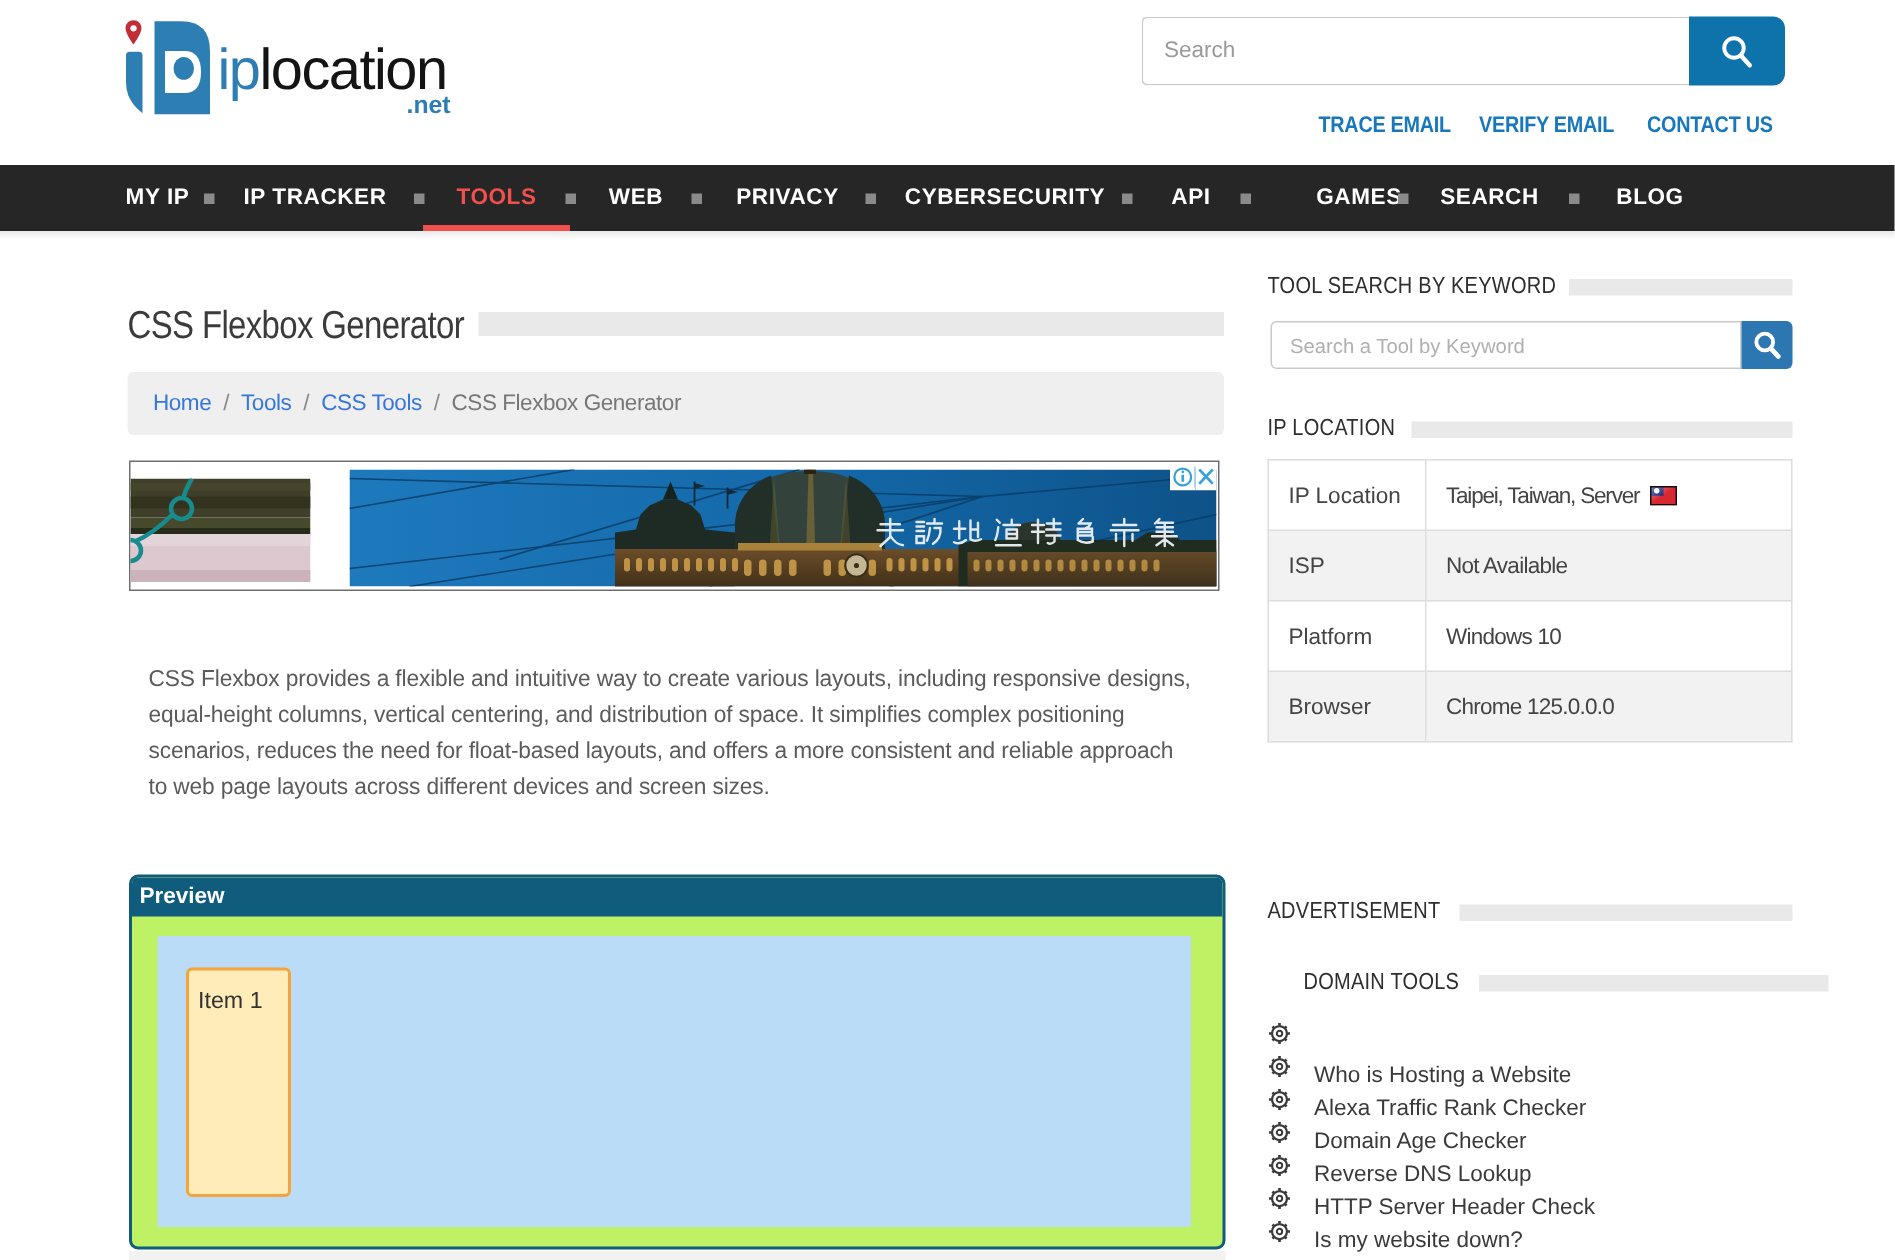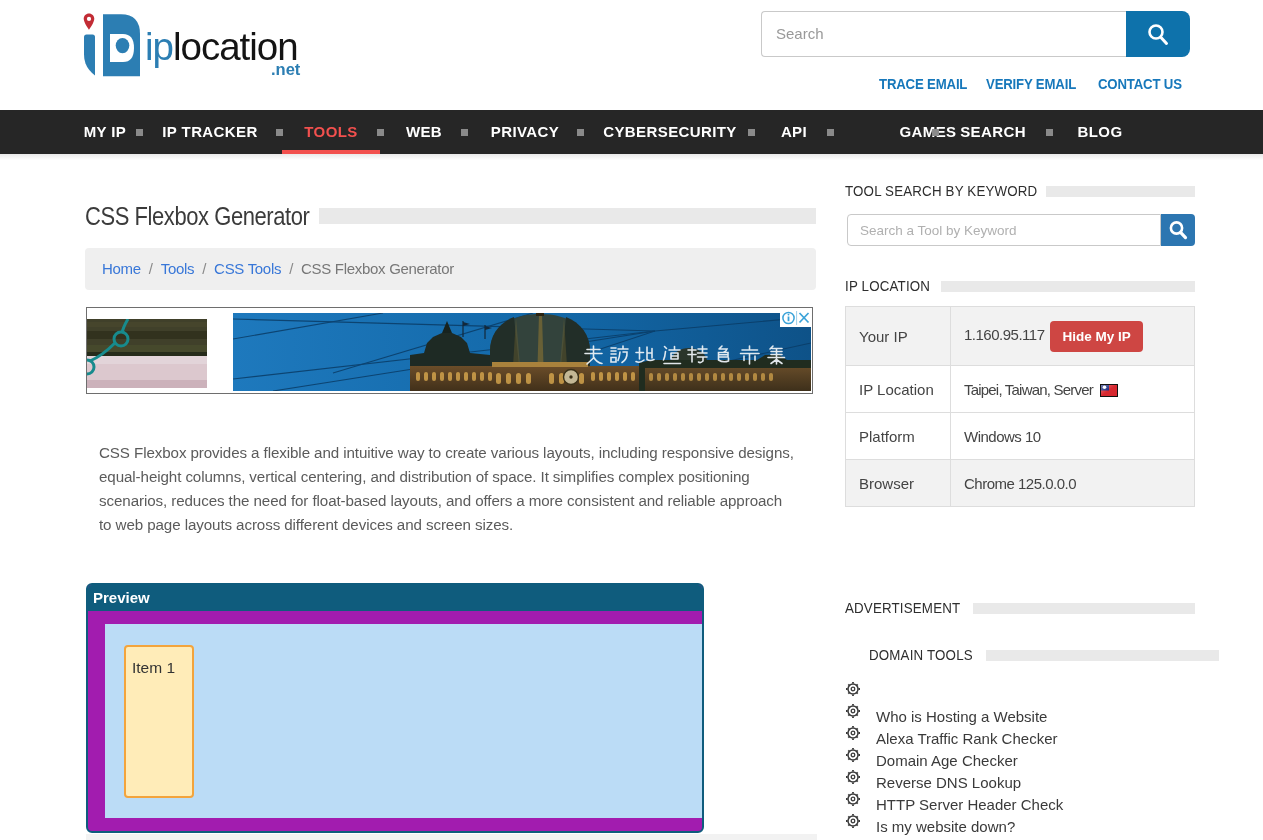--- a/index.html
+++ b/index.html
@@ -34,22 +34,22 @@
 #crumb a { color:#3877d8; text-decoration:none; }
 #crumb .s { color:#8a8a8a; padding:0 8px; }
 
 #ad { position:absolute; left:86px; top:307px; width:727px; height:87px;
   border:1px solid #6e6e6e; background:#fff; }
 
 #para { position:absolute; left:99px; top:441px; width:720px; font-size:15.4px;
   line-height:24px; color:#5b5b5b; letter-spacing:-0.1px; white-space:nowrap;
   transform:scaleX(0.985); transform-origin:left; }
 
-#panel { position:absolute; left:86px; top:583px; width:618px; height:250px;
-  border:2px solid #0f5c7d; border-radius:6px; background:#a21caf; overflow:hidden; }
+#panel { position:absolute; left:86px; top:583px; width:731px; height:250px;
+  border:2px solid #0f5c7d; border-radius:6px; background:#bef264; overflow:hidden; }
 #panel .hd { position:absolute; left:0; top:0; width:100%; height:26px; background:#0f5c7d;
   color:#fff; font-size:15px; font-weight:bold; line-height:25px; padding-left:5px; }
 #panel .blue { position:absolute; left:17px; top:39px; width:689px; height:194px; background:#bbdcf6; }
 #panel .item { position:absolute; left:19px; top:21px; width:70px; height:153px;
   background:#ffecb8; border:2px solid #f3a43c; border-radius:4px;
   font-size:15.5px; color:#333; padding:12px 0 0 6px; }
 
 .shead { position:absolute; left:845px; width:350px; height:16px;text-decoration:underline; }
 .shead .t { position:absolute; left:0; top:-2px; font-size:15.5px; color:#2e2e2e; letter-spacing:0.2px;
   transform:scaleX(0.86); transform-origin:left; white-space:nowrap; }
@@ -107,21 +107,21 @@
 </div>
 
 <div id="nav">
   <div class="it" style="left:105px;">MY IP</div>
   <div class="it" style="left:210px;">IP TRACKER</div>
   <div class="it active" style="left:331px;">TOOLS</div>
   <div class="it" style="left:424px;">WEB</div>
   <div class="it" style="left:525px;">PRIVACY</div>
   <div class="it" style="left:670px;">CYBERSECURITY</div>
   <div class="it" style="left:794px;text-align:center;">API</div>
-  <div class="it" style="left:906px;margin-left:22px;">GAMES</div>
+  <div class="it" style="left:906px;">GAMES</div>
   <div class="it" style="left:993px;">SEARCH</div>
   <div class="it" style="left:1100px;">BLOG</div>
   <div class="sep" style="left:136px;"></div>
   <div class="sep" style="left:276px;"></div>
   <div class="sep" style="left:377px;"></div>
   <div class="sep" style="left:461px;"></div>
   <div class="sep" style="left:577px;"></div>
   <div class="sep" style="left:748px;"></div>
   <div class="sep" style="left:827px;"></div>
   <div class="sep" style="left:932px;"></div>
@@ -311,40 +311,40 @@
         <line x1="19.8" y1="18.6" x2="24.5" y2="23.6" stroke="#fff" stroke-width="3.2" stroke-linecap="round"></line>
       </svg></div>
 </div>
 
 <div class="shead" style="top:279px;">
     <span class="t">IP LOCATION</span>
     <span class="fill" style="left:96px;"></span>
   </div>
 <table id="iptable">
   <tbody>
-      <tr class="g first">
-        <td class="l">Your IP</td>
-        <td>1.160.95.117<span class="hidebtn">Hide My IP</span></td>
-      </tr>
   <tr>
         <td class="l">IP Location</td>
         <td><span style="letter-spacing:-0.8px;">Taipei, Taiwan, Server</span><svg width="18" height="13" viewBox="0 0 18 13" style="vertical-align:-2px;margin-left:7px;">
             <defs>
               <linearGradient id="fgl" x1="0" y1="0" x2="1" y2="1">
                 <stop offset="0" stop-color="#ffffff" stop-opacity="0.45"></stop>
                 <stop offset="0.5" stop-color="#ffffff" stop-opacity="0"></stop>
               </linearGradient>
             </defs>
             <rect width="18" height="13" fill="#d7282f"></rect>
             <rect width="9" height="6.5" fill="#1a2a80"></rect>
             <circle cx="4.5" cy="3.2" r="1.8" fill="#fff"></circle>
             <rect width="18" height="13" fill="url(#fgl)"></rect>
             <rect x="0.5" y="0.5" width="17" height="12" fill="none" stroke="#111" stroke-width="1"></rect>
           </svg></td>
       </tr>
+  <tr class="g">
+        <td class="l">ISP</td>
+        <td>Not Available</td>
+      </tr>
   <tr>
         <td class="l">Platform</td>
         <td>Windows 10</td>
       </tr>
   <tr class="g">
         <td class="l">Browser</td>
         <td>Chrome 125.0.0.0</td>
       </tr>
 </tbody>
   </table>

